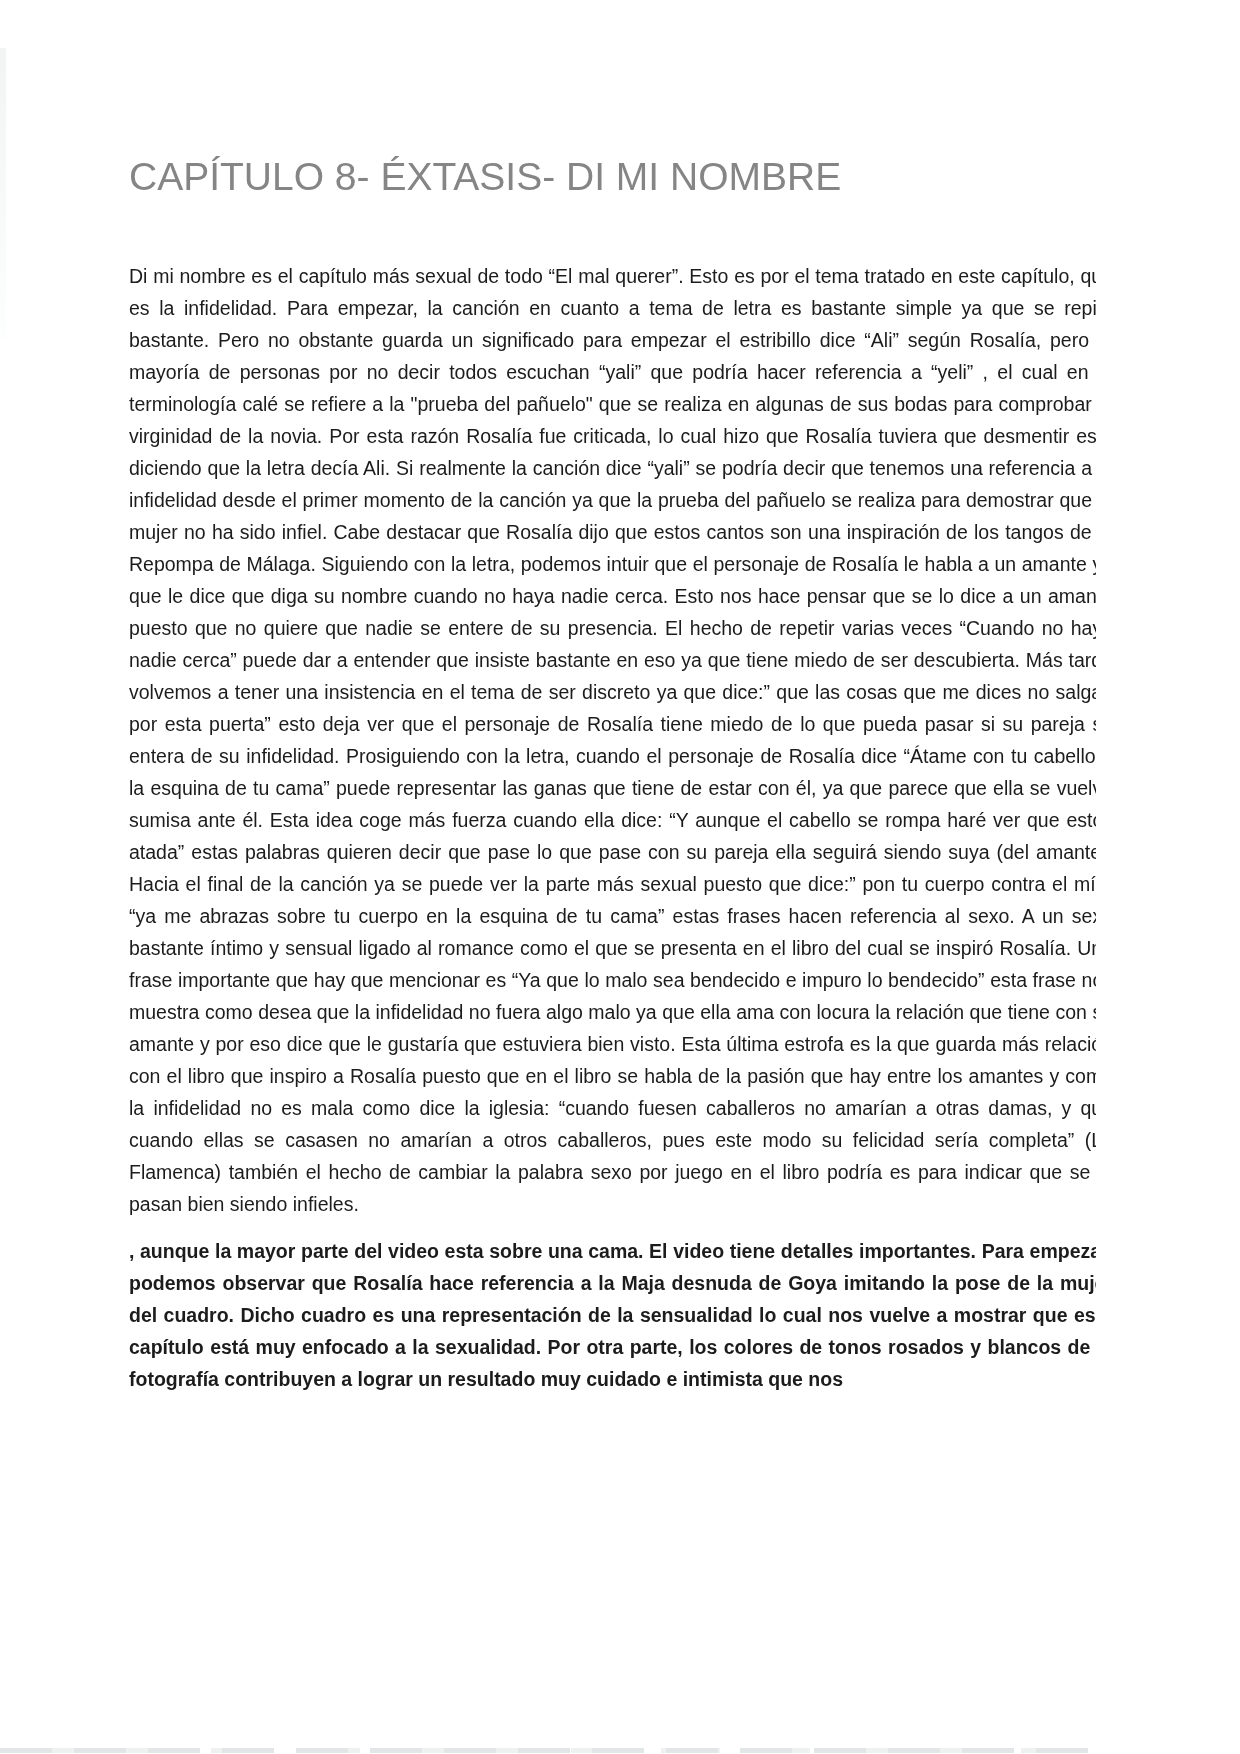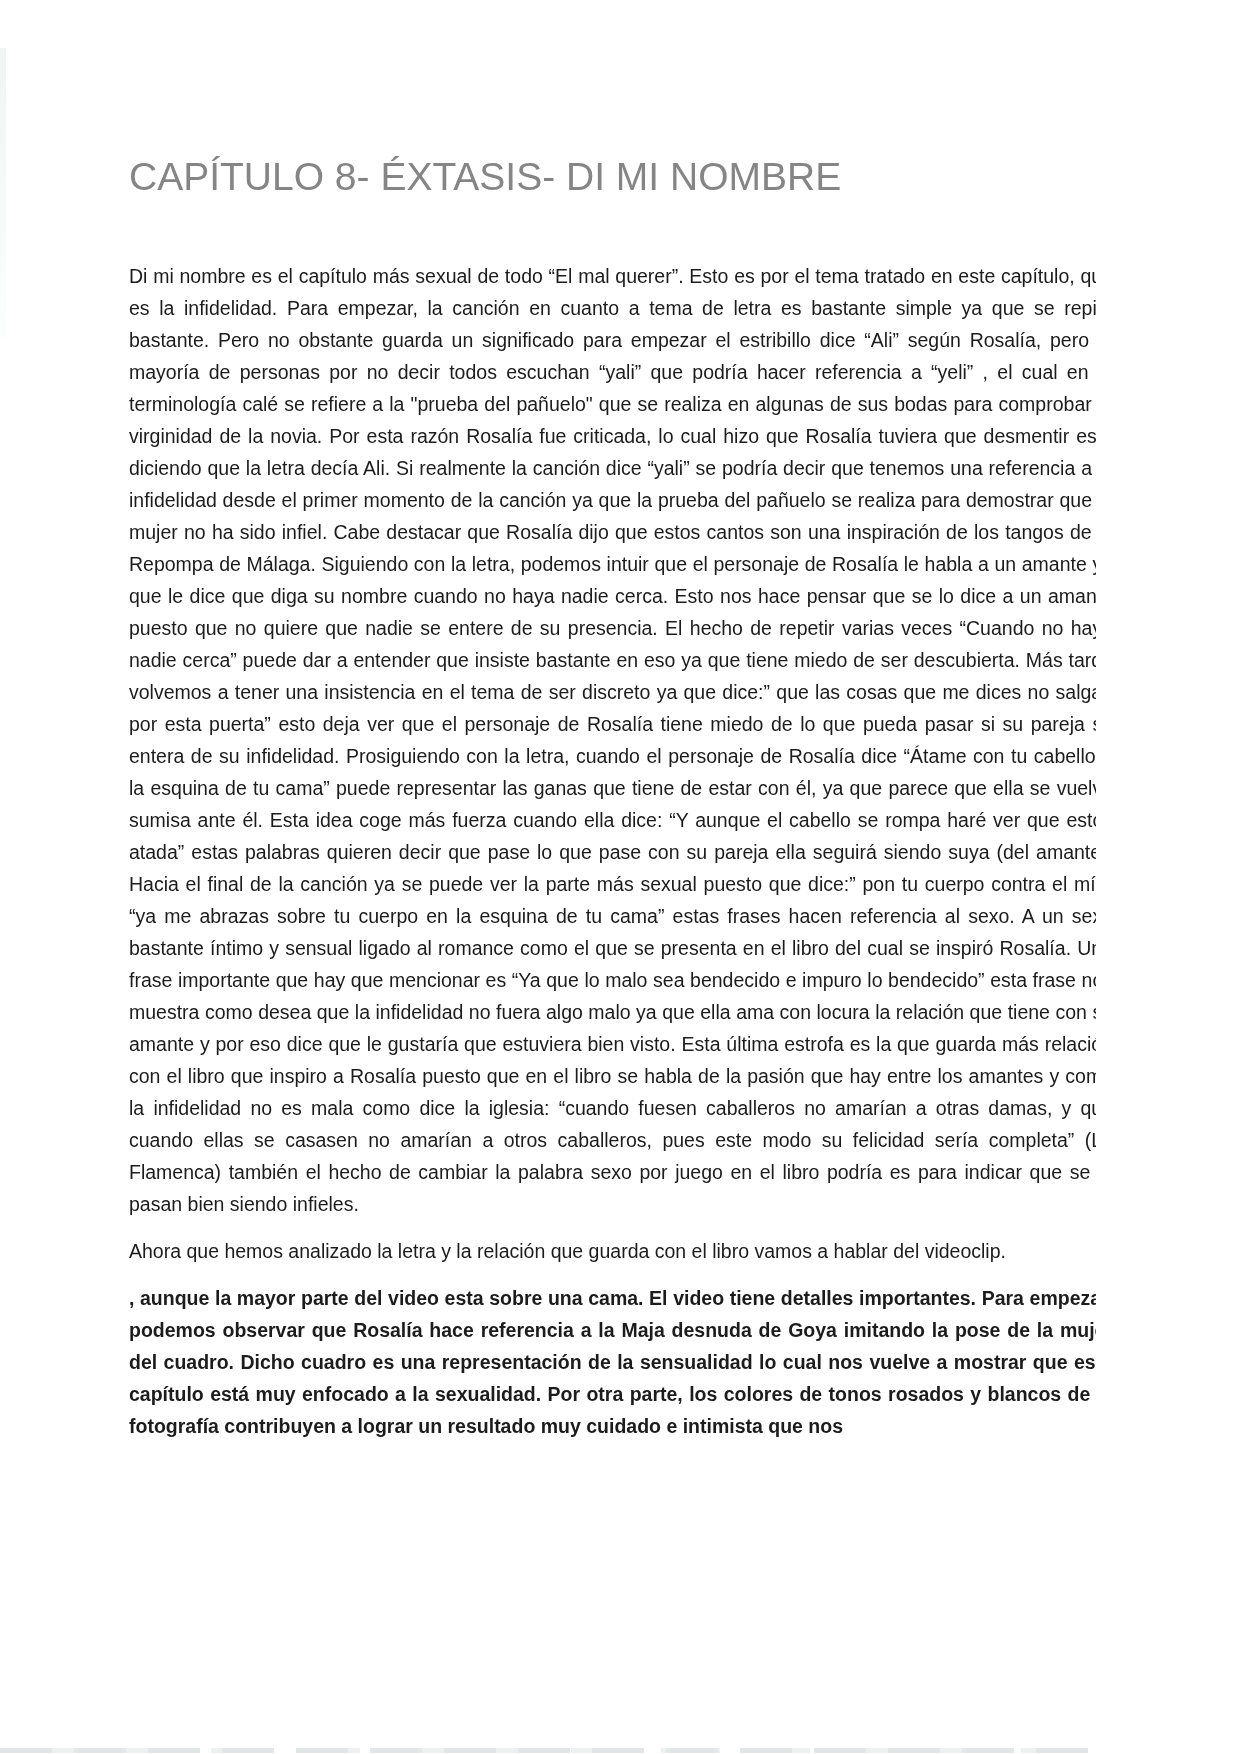--- a/index.html
+++ b/index.html
@@ -76,20 +76,19 @@
 </style>
 </head>
 <body>
 
 <div class="page">
 
   <h1 class="chapter-title">CAPÍTULO 8- ÉXTASIS- DI MI NOMBRE</h1>
 
   <div class="body-copy">
     <p class="para">Di mi nombre es el capítulo más sexual de todo “El mal querer”. Esto es por el tema tratado en este capítulo, que es la infidelidad. Para empezar, la canción en cuanto a tema de letra es bastante simple ya que se repite bastante. Pero no obstante guarda un significado para empezar el estribillo dice “Ali” según Rosalía, pero la mayoría de personas por no decir todos escuchan “yali” que podría hacer referencia a “yeli” , el cual en la terminología calé se refiere a la "prueba del pañuelo" que se realiza en algunas de sus bodas para comprobar la virginidad de la novia. Por esta razón Rosalía fue criticada, lo cual hizo que Rosalía tuviera que desmentir esto diciendo que la letra decía Ali. Si realmente la canción dice “yali” se podría decir que tenemos una referencia a la infidelidad desde el primer momento de la canción ya que la prueba del pañuelo se realiza para demostrar que la mujer no ha sido infiel. Cabe destacar que Rosalía dijo que estos cantos son una inspiración de los tangos de la Repompa de Málaga. Siguiendo con la letra, podemos intuir que el personaje de Rosalía le habla a un amante ya que le dice que diga su nombre cuando no haya nadie cerca. Esto nos hace pensar que se lo dice a un amante puesto que no quiere que nadie se entere de su presencia. El hecho de repetir varias veces “Cuando no haya nadie cerca” puede dar a entender que insiste bastante en eso ya que tiene miedo de ser descubierta.  Más tarde volvemos a tener una insistencia en el tema de ser discreto ya que dice:” que las cosas que me dices no salgan por esta puerta” esto deja ver que el personaje de Rosalía tiene miedo de lo que pueda pasar si su pareja se entera de su infidelidad. Prosiguiendo con la letra, cuando el personaje de Rosalía dice “Átame con tu cabello a la esquina de tu cama” puede representar las ganas que tiene de estar con él, ya que parece que ella se vuelve sumisa ante él. Esta idea coge más fuerza cuando ella dice: “Y aunque el cabello se rompa haré ver que estoy atada” estas palabras quieren decir que pase lo que pase con su pareja ella seguirá siendo suya (del amante). Hacia el final de la canción ya se puede ver la parte más sexual puesto que dice:” pon tu cuerpo contra el mío” “ya me abrazas sobre tu cuerpo en la esquina de tu cama” estas frases hacen referencia al sexo. A un sexo bastante íntimo y sensual ligado al romance como el que se presenta en el libro del cual se inspiró Rosalía. Una frase importante que hay que mencionar es “Ya que lo malo sea bendecido e impuro lo bendecido” esta frase nos muestra como desea que la infidelidad no fuera algo malo ya que ella ama con locura la relación que tiene con su amante y por eso dice que le gustaría que estuviera bien visto. Esta última estrofa es la que guarda más relación con el libro que inspiro a Rosalía puesto que en el libro se habla de la pasión que hay entre los amantes y como la infidelidad no es mala como dice la iglesia: “cuando fuesen caballeros no amarían a otras damas, y que cuando ellas se casasen no amarían a otros caballeros, pues este modo su felicidad sería completa” (La Flamenca) también el hecho de cambiar la palabra sexo por juego en el libro podría es para indicar que se lo pasan bien siendo infieles.</p>
-    <p class="para">Ahora que hemos analizado la letra y la relación que guarda con el libro vamos a hablar del videoclip.</p>
     <p class="para">, aunque la mayor parte del video esta sobre una cama. El video tiene detalles importantes. Para empezar, podemos observar que Rosalía hace referencia a la Maja desnuda de Goya imitando la pose de la mujer del cuadro. Dicho cuadro es una representación de la sensualidad lo cual nos vuelve a mostrar que este capítulo está muy enfocado a la sexualidad. Por otra parte, los colores de tonos rosados y blancos de la fotografía contribuyen a lograr un resultado muy cuidado e intimista que nos</p>
   </div>
 
   <div class="scan-edge-left"></div>
   <div class="scan-edge-bottom"></div>
 
 </div>
 
 </body></html>

